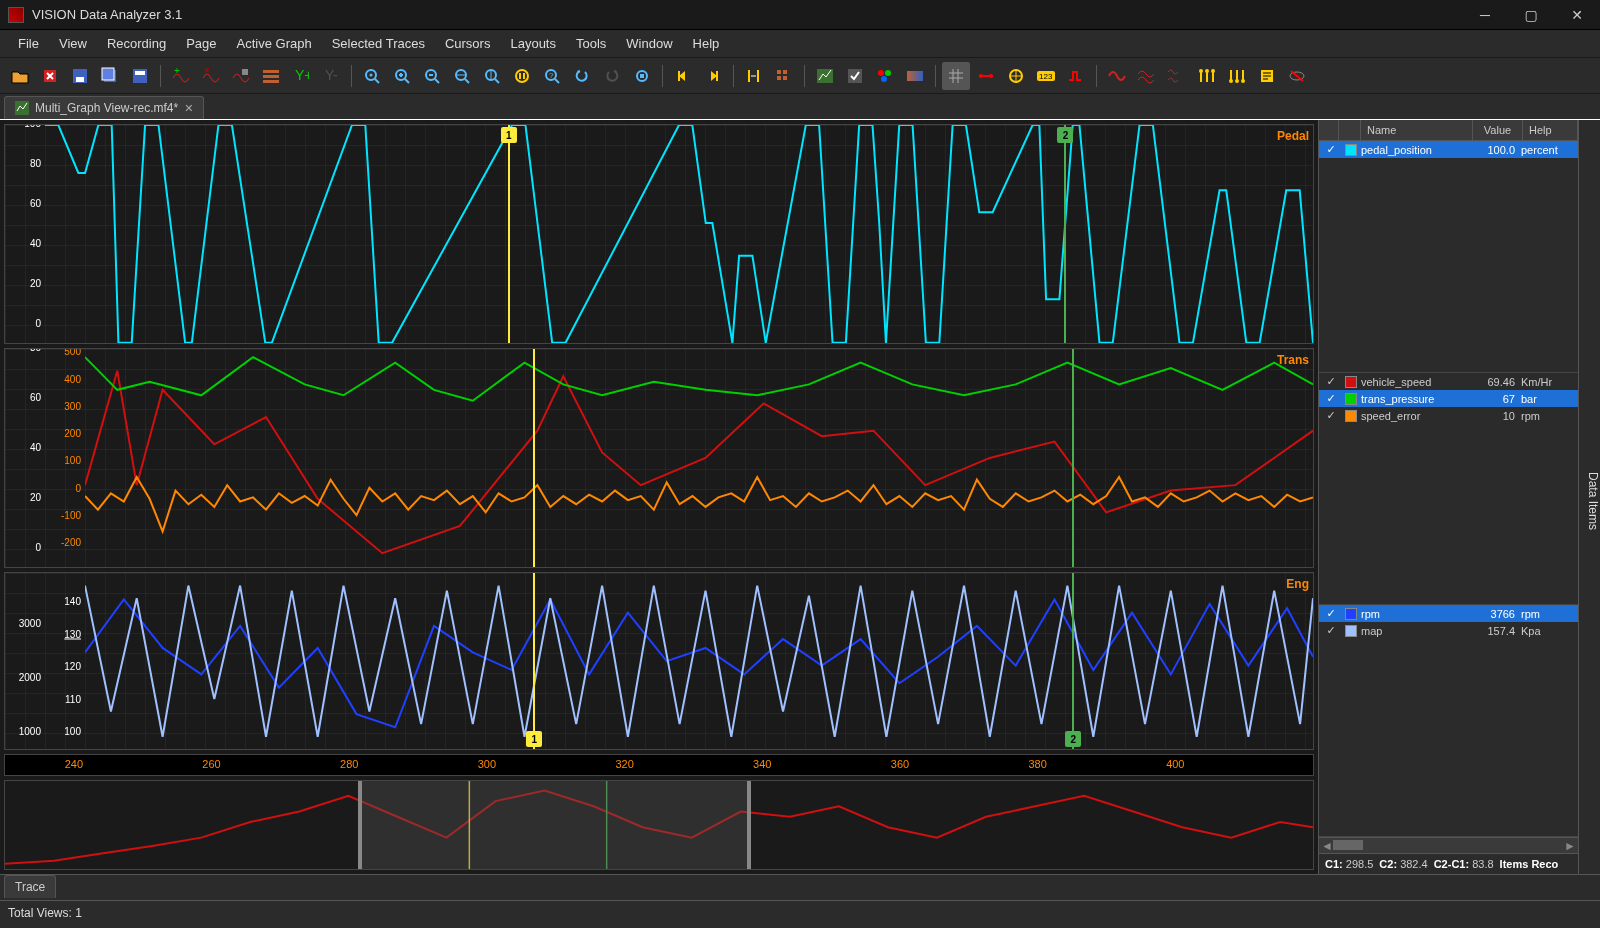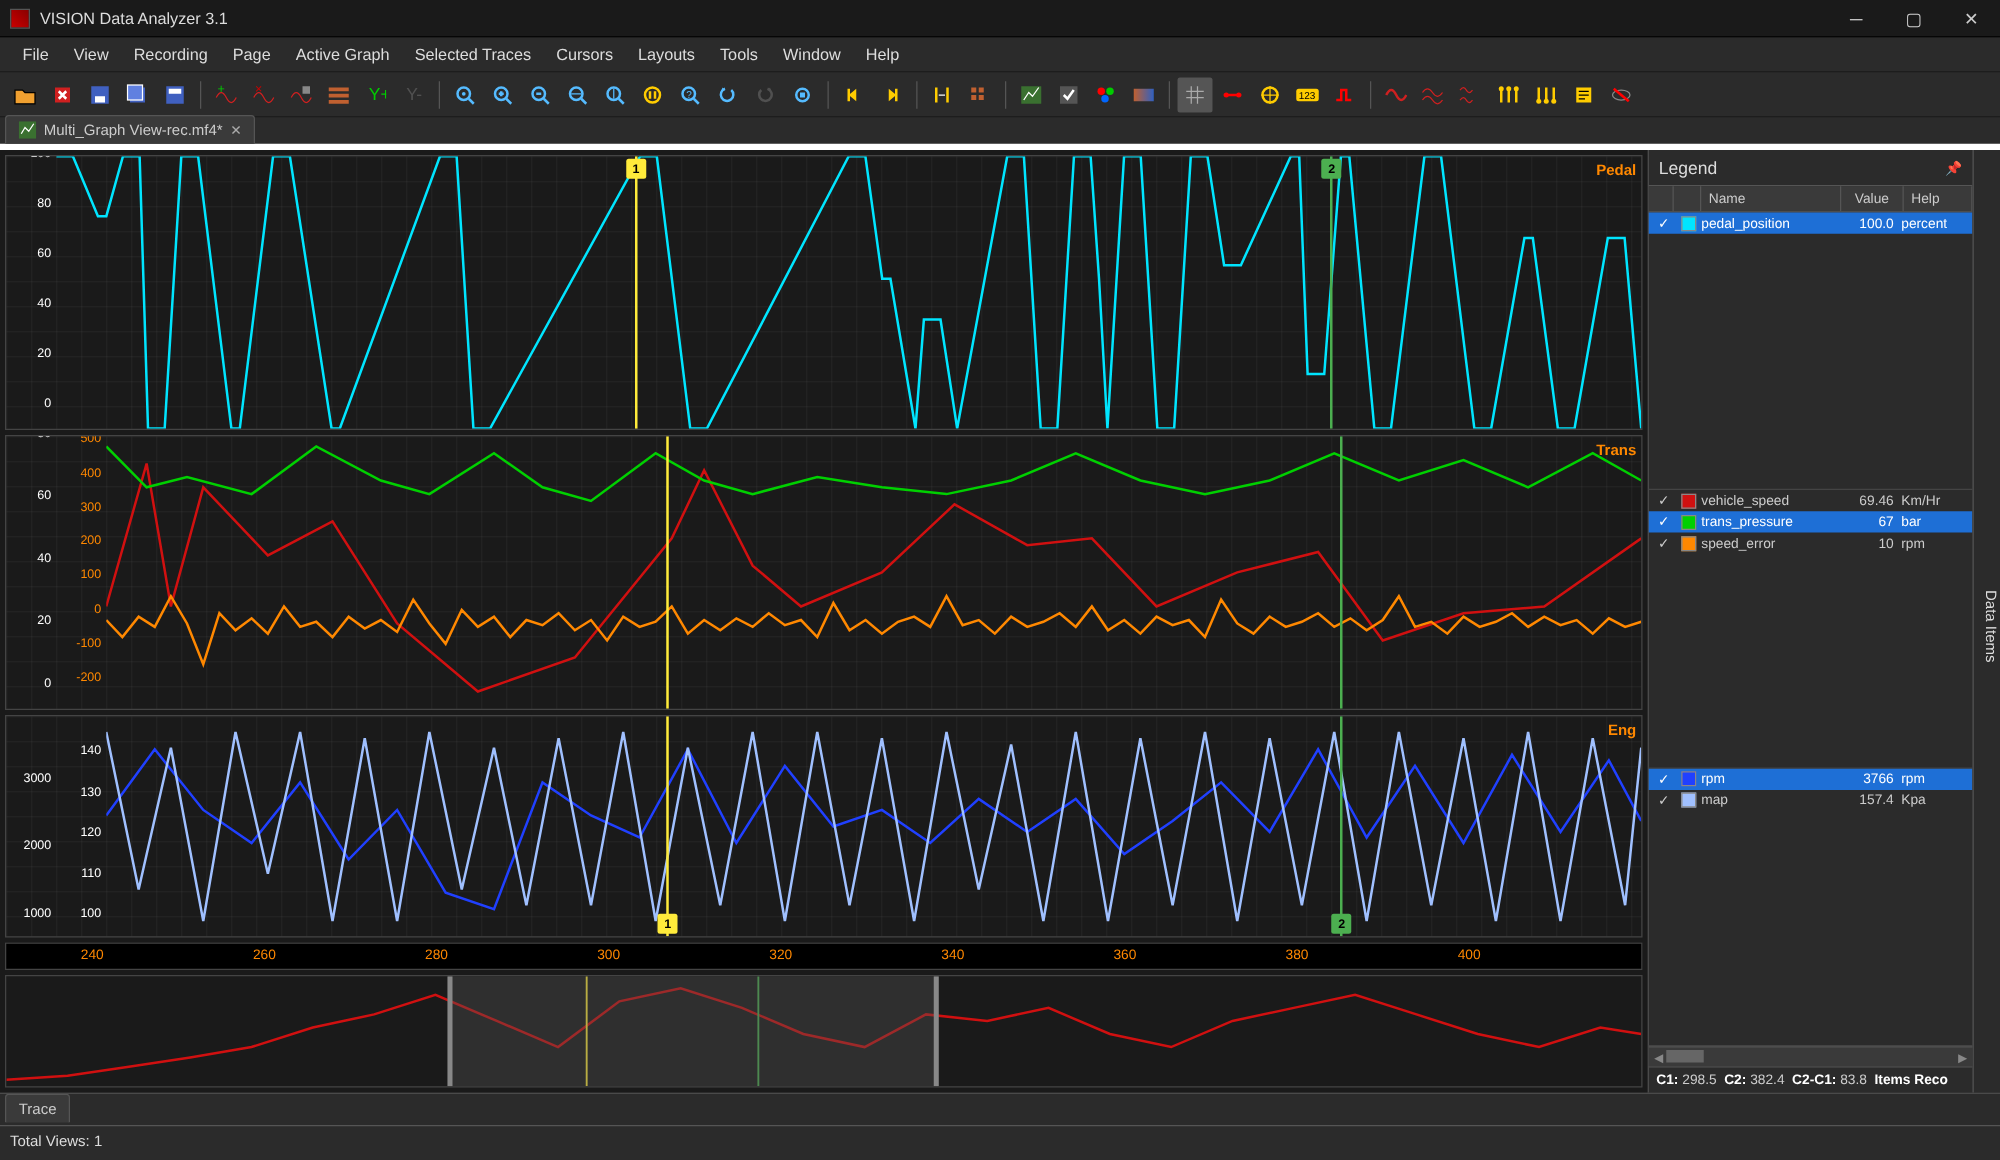--- a/index.html
+++ b/index.html
@@ -11,21 +11,21 @@
 .wincontrols { display: flex; height: 100%; }
 .wincontrols div { width: 46px; display: flex; align-items: center; justify-content: center; color: #ccc; font-size: 14px; cursor: pointer; }
 
 .menubar { height: 28px; background: #2b2b2b; display: flex; align-items: center; padding-left: 8px; border-bottom: 1px solid #1a1a1a; }
 .menubar span { padding: 4px 10px; font-size: 13px; color: #ddd; cursor: pointer; }
 
 .toolbar { height: 36px; background: #2b2b2b; display: flex; align-items: center; padding: 0 6px; border-bottom: 1px solid #1a1a1a; gap: 2px; }
 .tbtn { width: 28px; height: 28px; display: inline-flex; align-items: center; justify-content: center; cursor: pointer; border-radius: 2px; }
 .tsep { width: 1px; height: 22px; background: #555; margin: 0 4px; }
 
-.tabstrip { height: 26px; background: #2b2b2b; display: flex; align-items: flex-end; padding-left: 4px; border-bottom: 5px solid #ffffff; }
+.tabstrip { height: 26px; background: #2b2b2b; display: flex; align-items: flex-end; padding-left: 4px; border-bottom: 1px solid #ffffff; }
 .tab { background: #3a3a3a; padding: 4px 10px; font-size: 12px; border: 1px solid #555; border-bottom: none; display: flex; align-items: center; gap: 6px; border-radius: 3px 3px 0 0; }
 .tab-close { color: #aaa; cursor: pointer; font-size: 11px; }
 
 .workspace { display: flex; height: 754px; }
 .graph-area { flex: 1; background: #1a1a1a; padding: 4px; display: flex; flex-direction: column; gap: 4px; position:relative; }
 .legend-area { width: 260px; background: #2b2b2b; display: flex; flex-direction: column; border-left: 1px solid #555; }
 .dataitems-tab { width: 22px; writing-mode: vertical-rl; text-align: center; background: #2b2b2b; border-left: 1px solid #555; padding-top: 8px; font-size: 12px; color: #ddd; cursor: pointer; }
 
 .graph-panel { flex: 1; background: linear-gradient(#0a1a2a,#000); border: 1px solid #444; position: relative; overflow: hidden; }
 .graph-label { position: absolute; top: 4px; right: 4px; color: #ff8800; font-weight: bold; font-size: 12px; z-index: 3; }
@@ -439,21 +439,21 @@
       <div class="y-axis" id="yaxis2a">
           <div class="y-tick" style="bottom: 4%; color: rgb(255, 255, 255); margin-left: 31px;">1000</div>
           <div class="y-tick" style="bottom: 34.6667%; color: rgb(255, 255, 255);">2000</div>
           <div class="y-tick" style="bottom: 65.3333%; color: rgb(255, 255, 255);">3000</div>
           <div class="y-tick" style="bottom: 96%; color: rgb(255, 255, 255);">4000</div>
         </div>
       <div class="y-axis secondary" id="yaxis2b">
           <div class="y-tick" style="bottom: 4%; color: rgb(255, 255, 255);">100</div>
           <div class="y-tick" style="bottom: 22.4%; color: rgb(255, 255, 255);">110</div>
           <div class="y-tick" style="bottom: 40.8%; color: rgb(255, 255, 255); margin-top: 16px;">120</div>
-          <div class="y-tick" style="bottom: 59.2%; color: rgb(255, 255, 255);">130</div>
+          <div class="y-tick" style="bottom: 59.2%; color: rgb(255, 255, 255); text-decoration: underline;">130</div>
           <div class="y-tick" style="bottom: 77.6%; color: rgb(255, 255, 255);">140</div>
           <div class="y-tick" style="bottom: 96%; color: rgb(255, 255, 255);">150</div>
         </div>
       <div class="plot double" id="plot2">
           <svg class="svg-trace" viewBox="0 0 1000 1000" preserveAspectRatio="none">
             <path d="M0.0 450.0 L31.6 150.0 L63.2 425.0 L94.7 575.0 L126.3 300.0 L157.9 650.0 L189.5 425.0 L221.1 800.0 L252.6 875.0 L284.2 300.0 L315.8 450.0 L347.4 550.0 L378.9 150.0 L410.5 575.0 L442.1 225.0 L473.7 500.0 L505.3 425.0 L536.8 575.0 L568.4 375.0 L600.0 525.0 L631.6 375.0 L663.2 625.0 L694.7 475.0 L726.3 300.0 L757.9 525.0 L789.5 150.0 L821.1 550.0 L852.6 225.0 L884.2 575.0 L915.8 175.0 L947.4 525.0 L978.9 200.0 L1000.0 475.0 " stroke="#2040ff" fill="none" stroke-width="12" vector-effect="non-scaling-stroke" style="stroke-width: 2px;"></path>
             <path d="M0.0 71.4 L21.1 785.7 L42.1 142.9 L63.2 928.6 L84.2 71.4 L105.3 714.3 L126.3 71.4 L147.4 928.6 L168.4 100.0 L189.5 928.6 L210.5 71.4 L231.6 785.7 L252.6 142.9 L273.7 857.1 L294.7 100.0 L315.8 857.1 L336.8 71.4 L357.9 928.6 L378.9 142.9 L400.0 857.1 L421.1 71.4 L442.1 928.6 L463.2 71.4 L484.2 857.1 L505.3 100.0 L526.3 928.6 L547.4 71.4 L568.4 785.7 L589.5 128.6 L610.5 928.6 L631.6 71.4 L652.6 928.6 L673.7 100.0 L694.7 857.1 L715.8 71.4 L736.8 928.6 L757.9 100.0 L778.9 857.1 L800.0 71.4 L821.1 928.6 L842.1 71.4 L863.2 857.1 L884.2 100.0 L905.3 928.6 L926.3 71.4 L947.4 928.6 L968.4 100.0 L989.5 857.1 L1000.0 142.9 " stroke="#a0c0ff" fill="none" stroke-width="12" vector-effect="non-scaling-stroke" style="stroke-width: 2px;"></path>
           </svg>
         <div class="cursor-line c1" style="left:36.5%"></div>
         <div class="cursor-flag" style="left:calc(36.5% - 7px); bottom:2px; background:#ffeb3b">1</div>
@@ -478,24 +478,20 @@
         <svg class="svg-trace" viewBox="0 0 1000 100" preserveAspectRatio="none">
           <path d="M0 94.0625 L37.5 90.5 L75 82.1875 L112.5 73.875 L150 64.375 L187.5 46.5625 L225 34.6875 L262.5 16.875 L300 40.625 L337.5 64.375 L375 22.8125 L412.5 10.9375 L450 28.75 L487.5 52.5 L525 64.375 L562.5 34.6875 L600 40.625 L637.5 28.75 L675 52.5 L712.5 64.375 L750 40.625 L787.5 28.75 L825 16.875 L862.5 34.6875 L900 52.5 L937.5 64.375 L975 46.5625 L1000 52.5 " stroke="#d01010" fill="none" vector-effect="non-scaling-stroke" style="stroke-width: 2px;"></path>
           <line x1="355" x2="355" y1="0" y2="100" stroke="#ffeb3b" vector-effect="non-scaling-stroke" style="stroke-width: 1.5px;"></line>
           <line x1="460" x2="460" y1="0" y2="100" stroke="#4caf50" vector-effect="non-scaling-stroke" style="stroke-width: 1.5px;"></line>
         </svg>
       <div class="ov-window" style="left:27%; width:30%"></div>
     </div>
   </div>
 
   <div class="legend-area">
-    <div class="legend-header">
-      <span>Legend</span>
-      <span class="pin-icon">📌</span>
-    </div>
     <div class="legend-table-head">
       <div class="lcol-chk"></div>
         <div class="lcol-color"></div>
       <div class="lcol-name">Name</div>
       <div class="lcol-val">Value</div>
       <div class="lcol-units">Help</div>
     </div>
     <div id="legend-body" style="flex:1; display:flex; flex-direction:column">
         <div class="legend-section" style="flex: 1 1 0%;">
           <div class="legend-rows">

